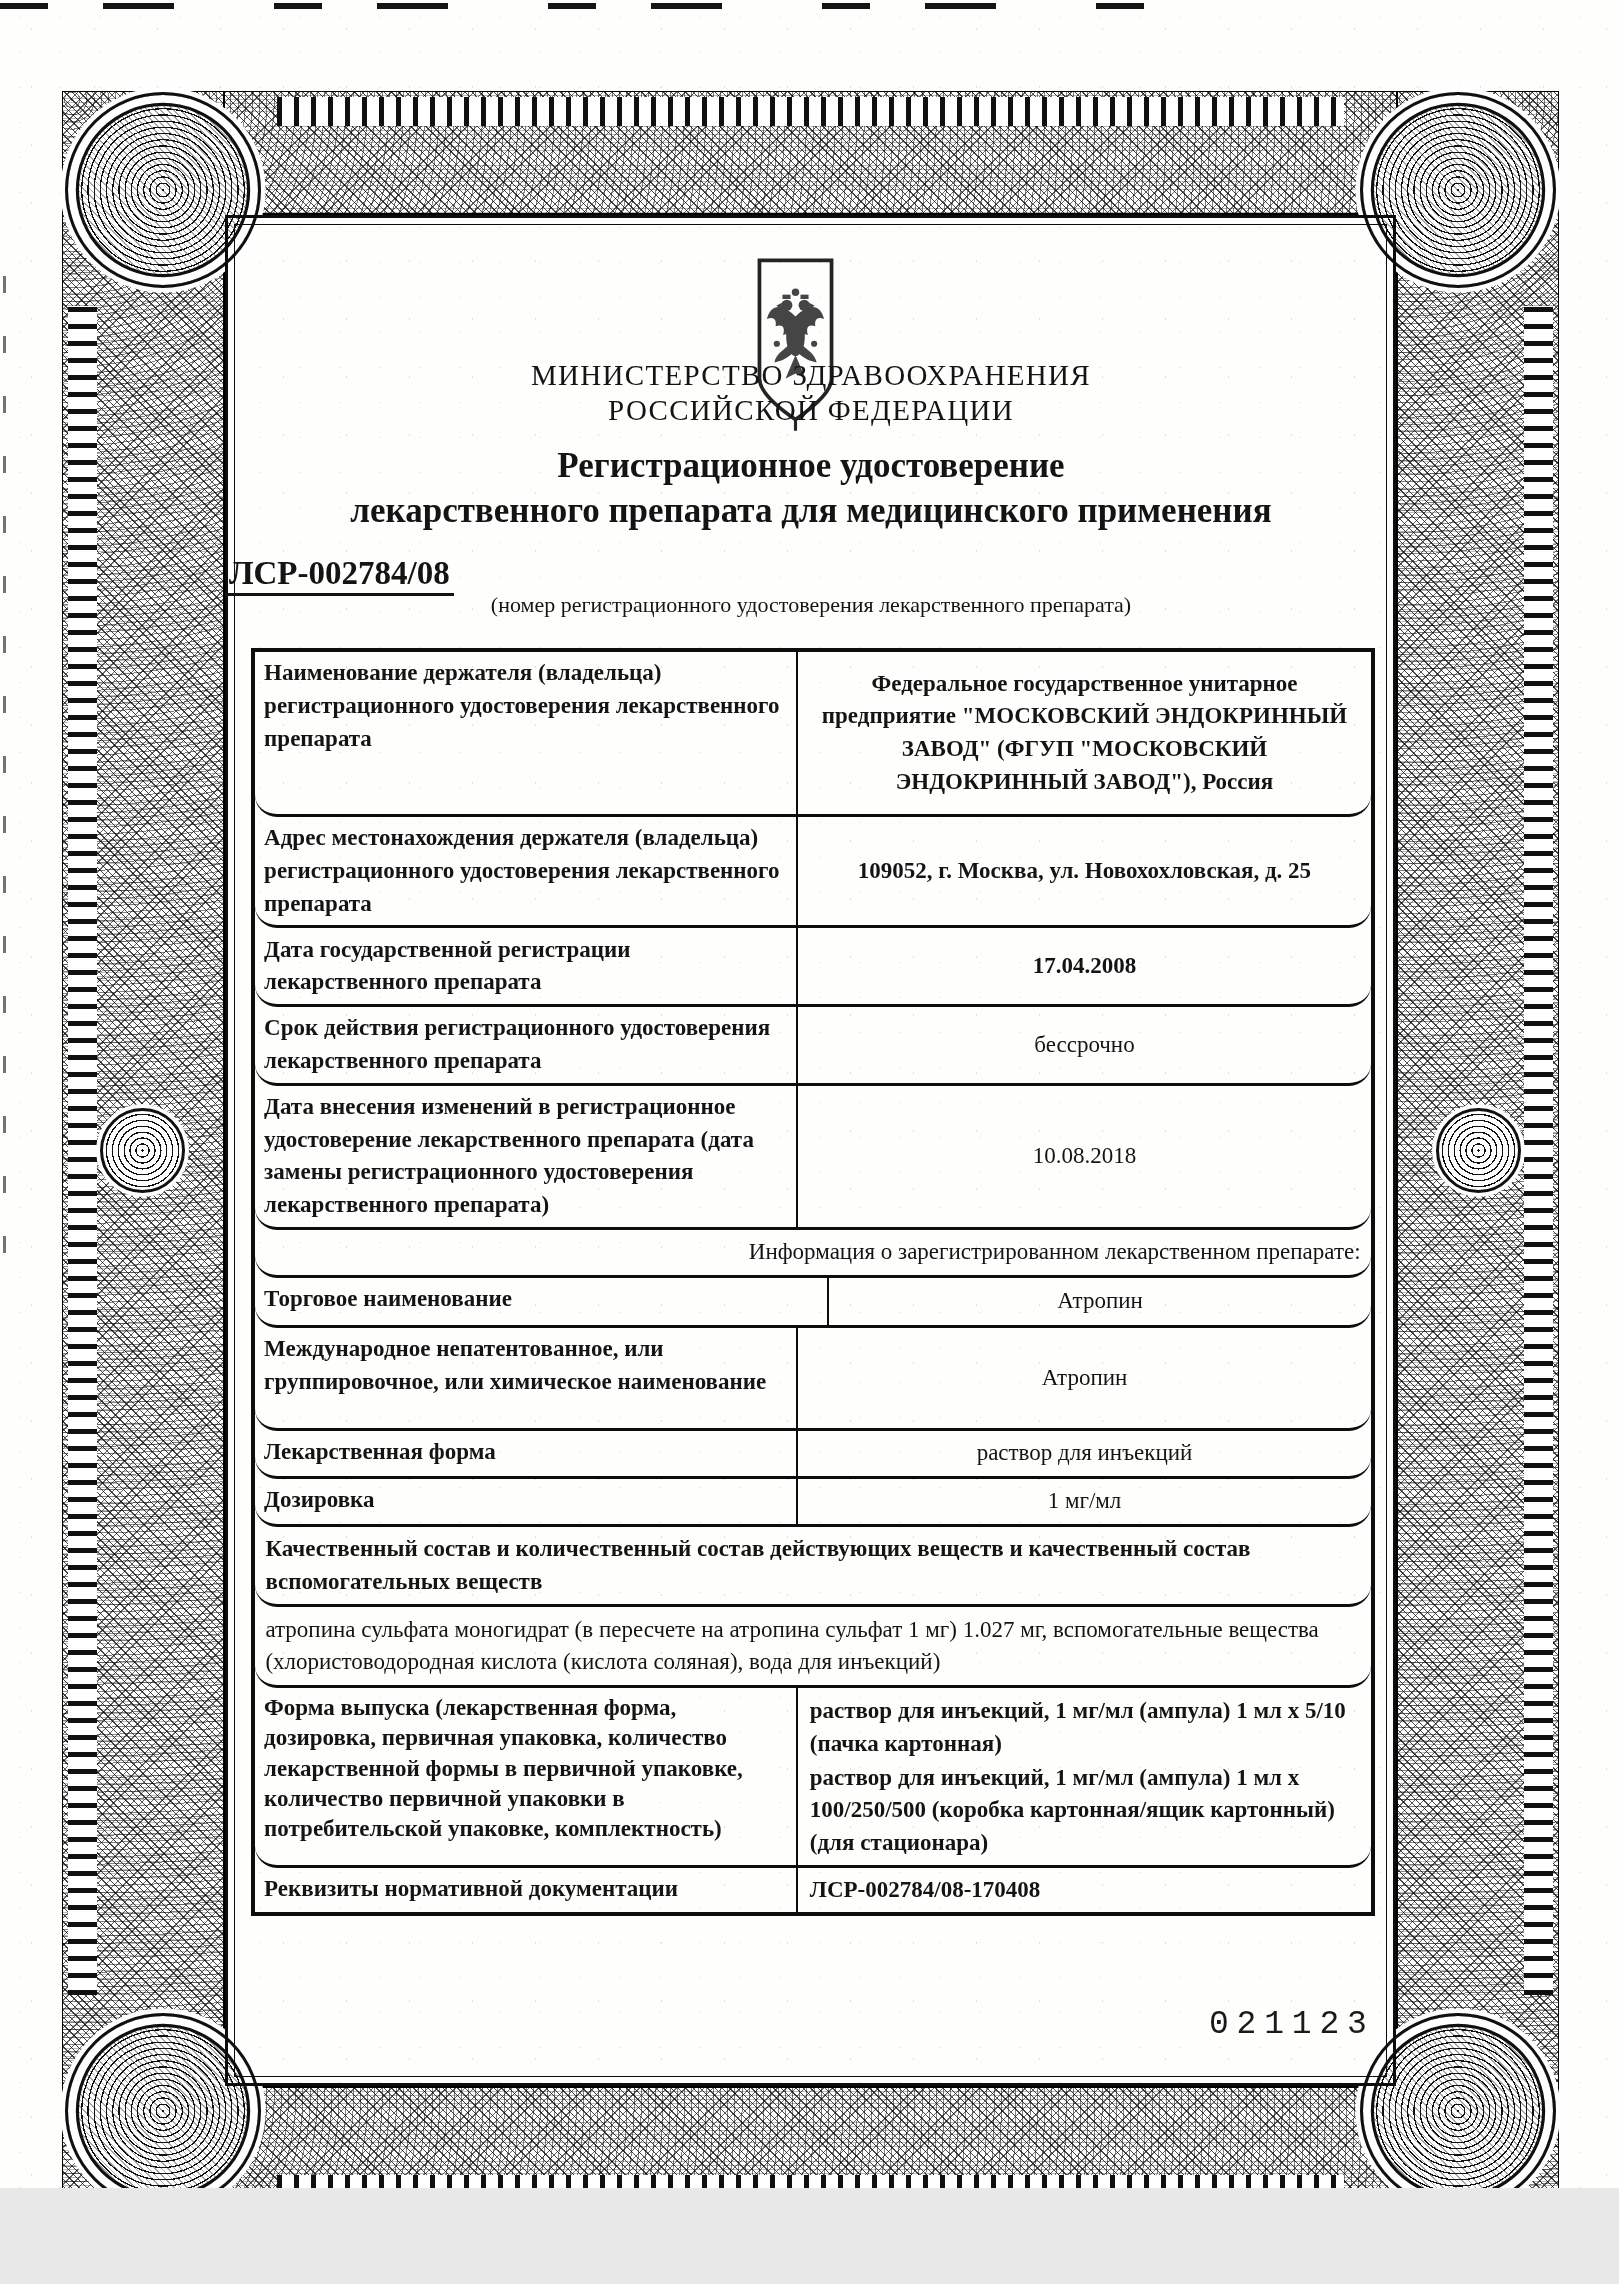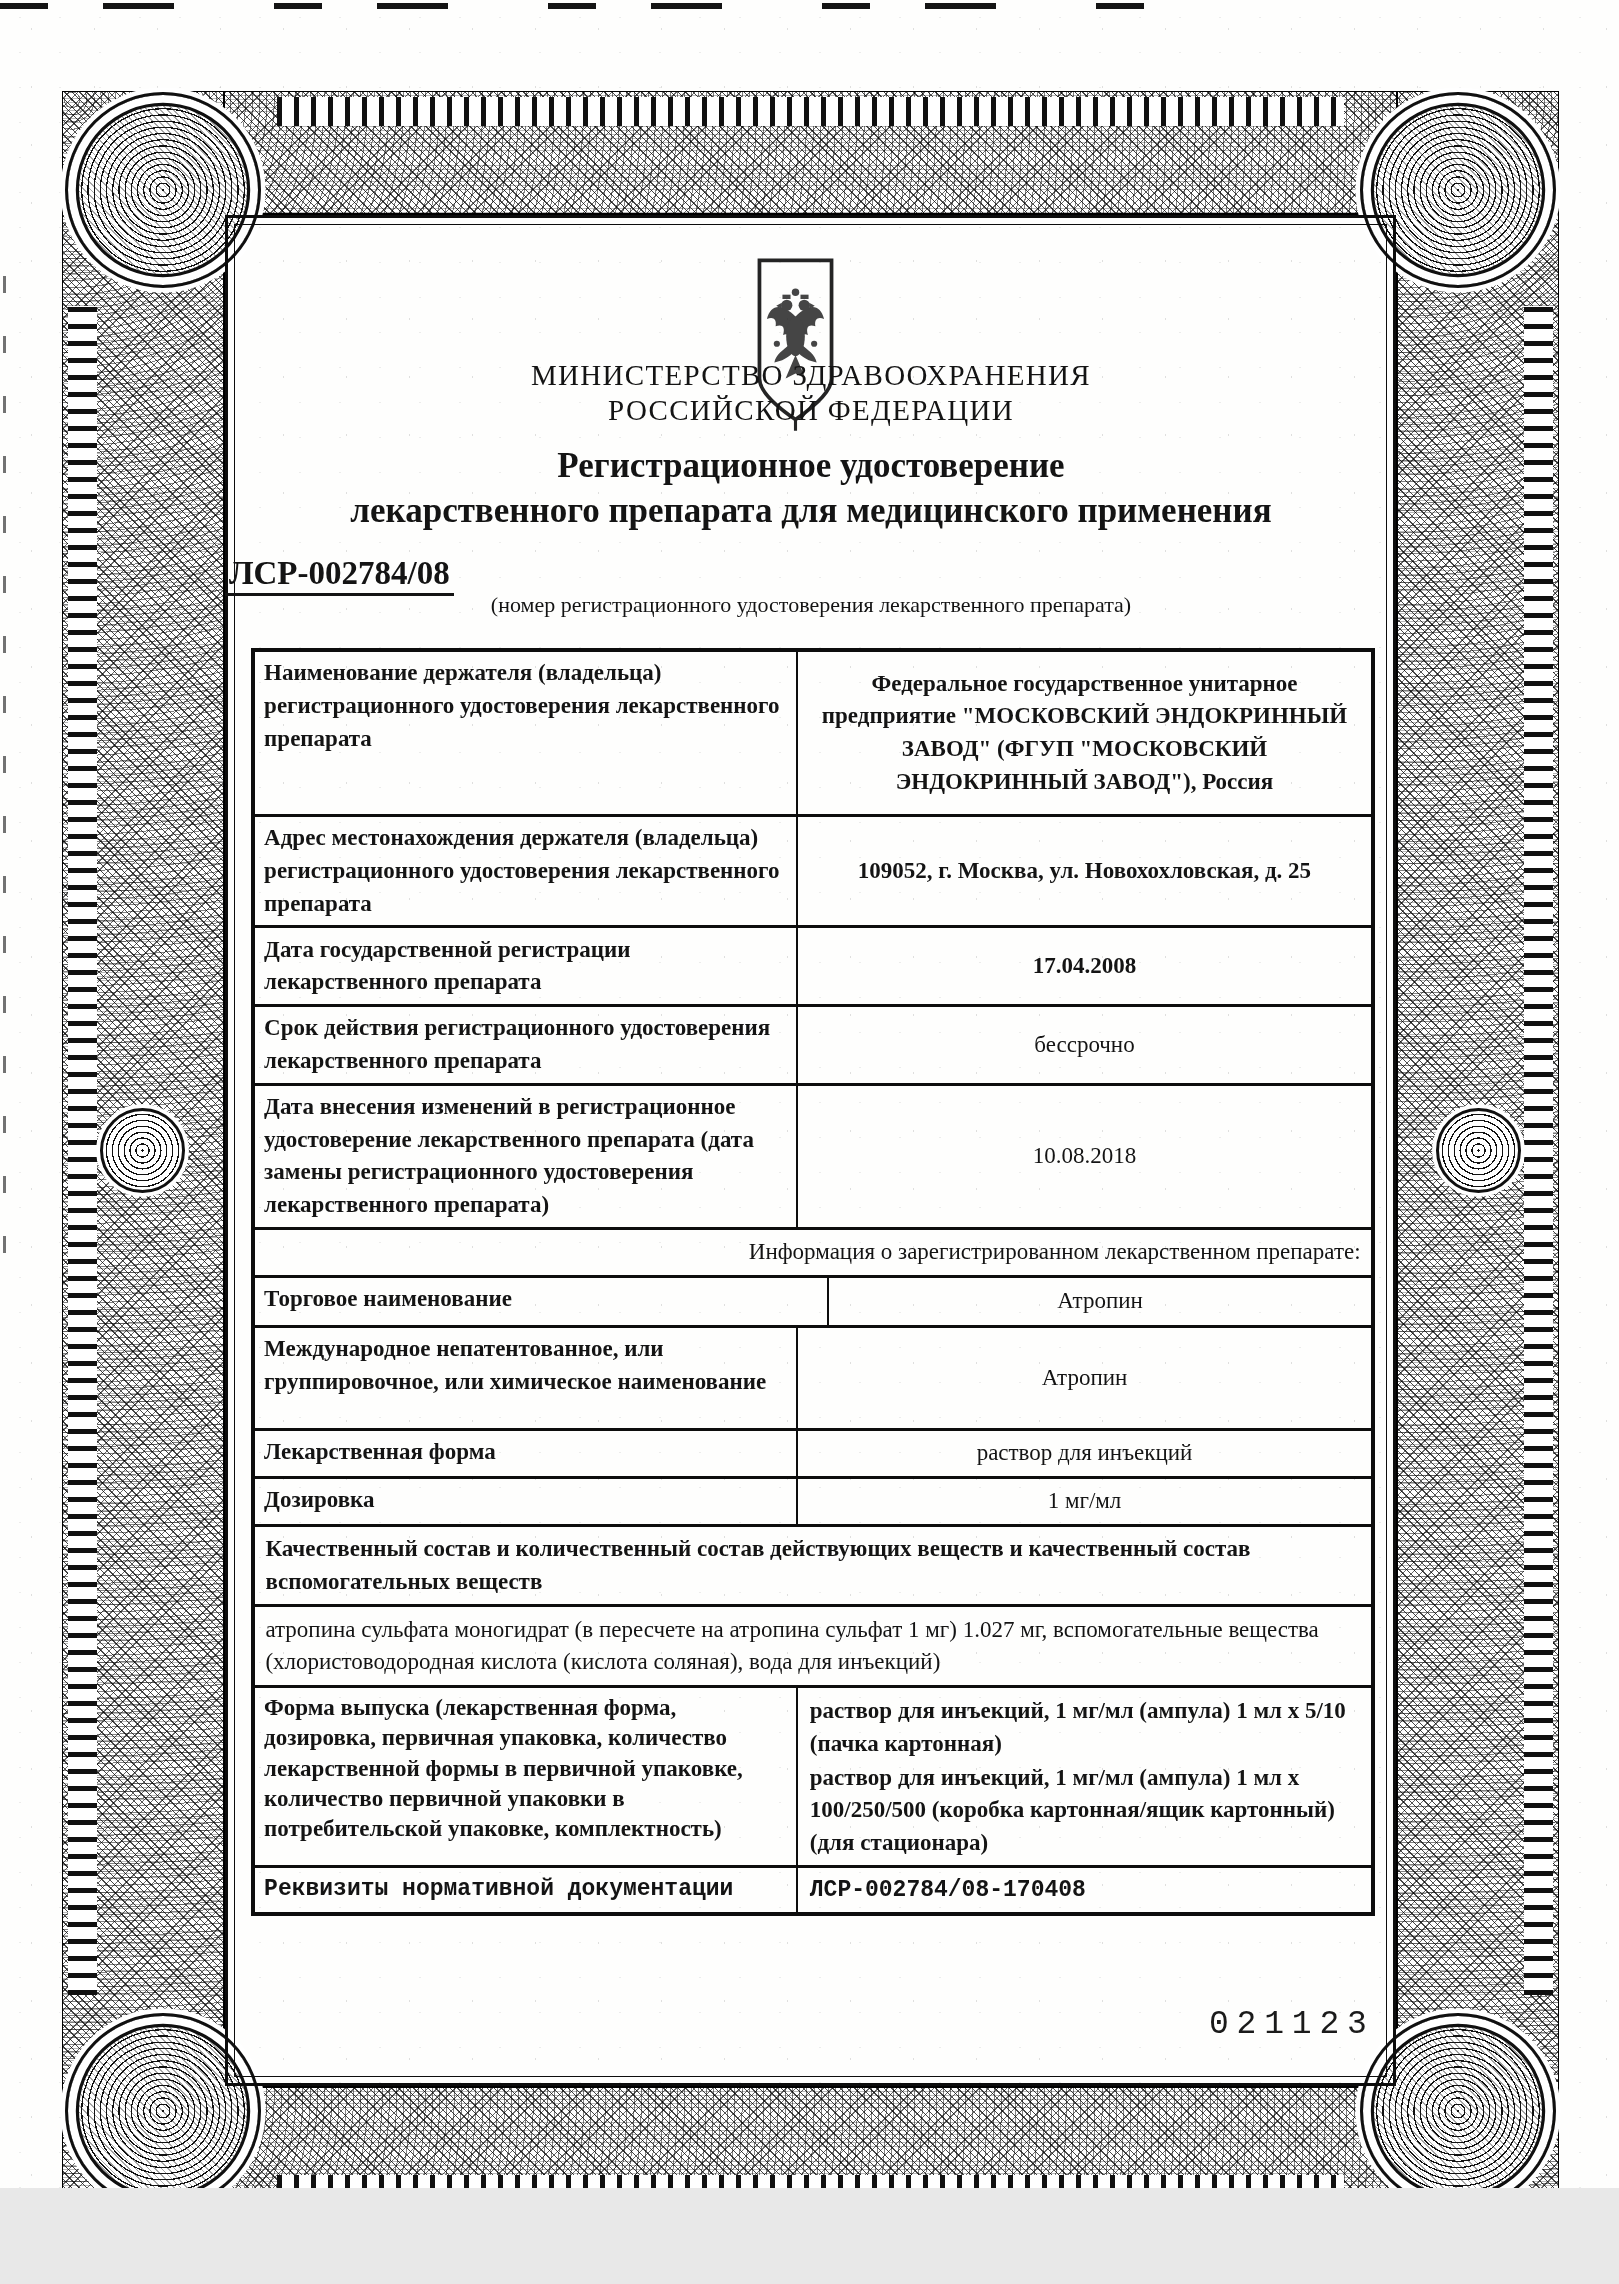--- a/index.html
+++ b/index.html
@@ -60,22 +60,22 @@
   .ministry{position:absolute;left:225px;right:222px;top:358px;text-align:center;
     font-size:29px;line-height:35px;letter-spacing:1.3px;}
   .doc-title{position:absolute;left:225px;right:222px;top:443px;text-align:center;
     font-size:35px;line-height:45px;font-weight:bold;}
   .reg-num{position:absolute;left:225px;right:222px;top:555px;text-align:left;
     font-size:33px;font-weight:bold;}
   .reg-num span{border-bottom:3.9px solid #141414;padding:0 3.9px 2px 3.9px;}
   .reg-cap{position:absolute;left:225px;right:222px;top:592px;text-align:center;font-size:22px;}
   
   .cert-table{position:absolute;left:251px;top:648px;width:1124px;border:4.6px solid #0d0d0d;}
-  .row{display:grid;grid-template-columns:541px 1fr;border-bottom:3.3px solid #0d0d0d;}
-  .row:last-child{border-bottom:none;font-family:Liberation Mono, monospace;}
+  .row{display:grid;grid-template-columns:541px 1fr;border-bottom:3.3px solid #0d0d0d;border-radius:22px;}
+  .row:last-child{border-bottom:none;}
   .row .label{font-weight:bold;font-size:23px;line-height:1.42;padding:5.2px 11.8px 5.2px 9.1px;}
   .row .value{font-size:23px;line-height:1.42;padding:5.2px 11.8px;border-left:2.6px solid #0d0d0d;
     display:flex;flex-direction:column;justify-content:center;align-items:center;text-align:center;}
   .row .value.bold{font-weight:bold;}
   .row .value.left{align-items:flex-start;text-align:left;}
   .row.full-row{display:block;}
   .row.full-row .full{font-size:23px;line-height:1.4;padding:6.5px 10.4px;}
   .row.full-row .full.center{text-align:right;}
   .row.full-row .full.bold{font-weight:bold;}
   .r1{min-height:165px;} .r2{min-height:100px;} .r3{min-height:69px;} .r4{min-height:77px;}

